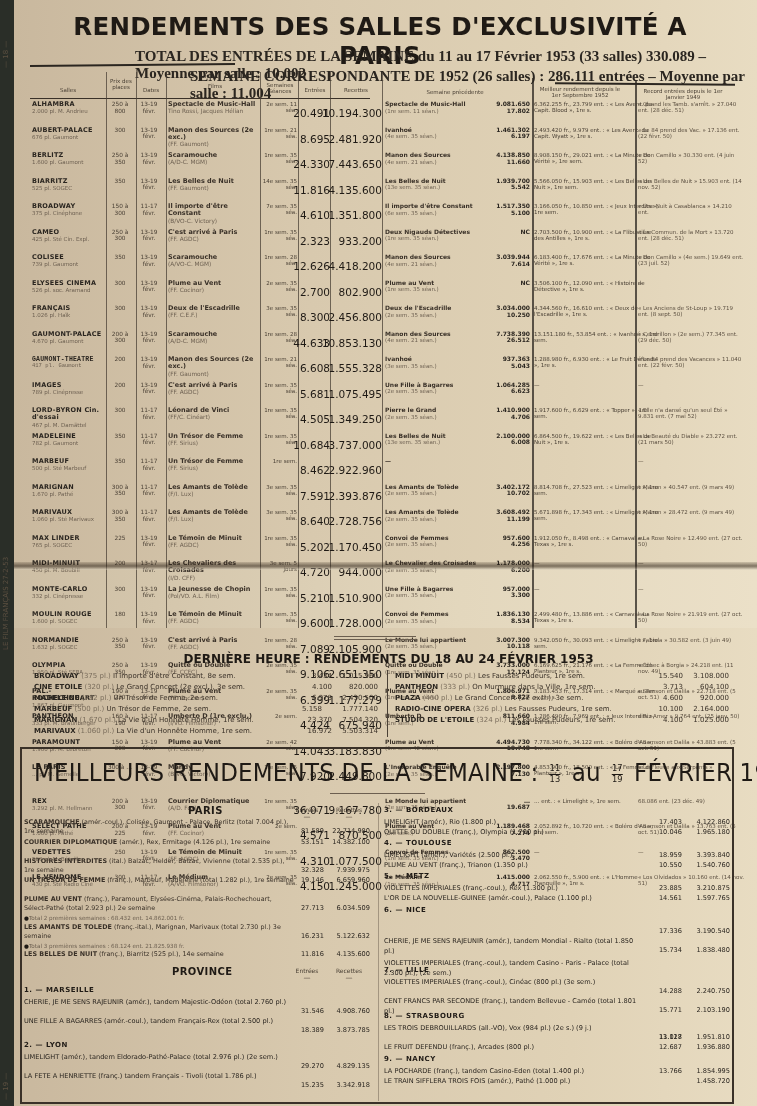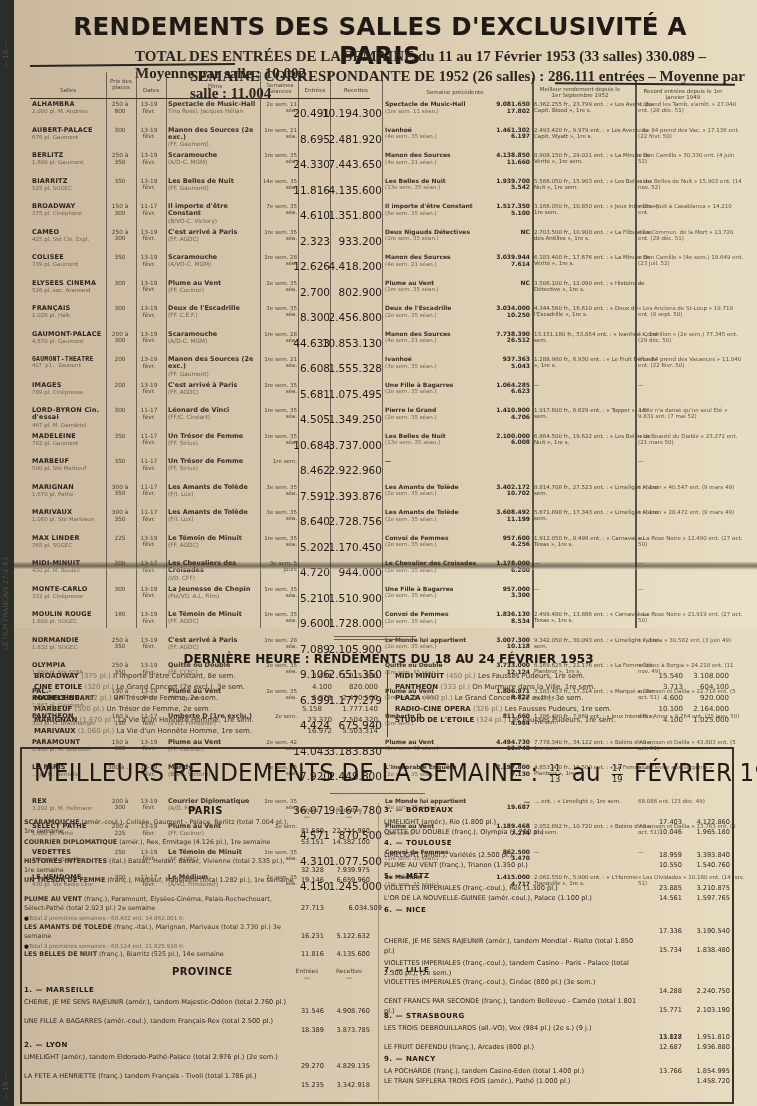--- a/index.html
+++ b/index.html
@@ -941,21 +941,21 @@
     <div class="num" style="left: 290px; top: 838px; width: 34px;">53.151</div>
     <div class="num" style="left: 326px; top: 838px; width: 44px;">14.382.100</div>
     <div class="pe" style="left: 24px; top: 857px; width: 270px;"><span class="ti">HISTOIRES INTERDITES</span><span> (ital.) Balzac, Helder, Balzac, Vivienne (total 2.535 pl.), 1re semaine</span></div>
     <div class="num" style="left: 290px; top: 866px; width: 34px;">32.328</div>
     <div class="num" style="left: 326px; top: 866px; width: 44px;">7.939.975</div>
     <div class="pe" style="left: 24px; top: 876px; width: 270px;"><span class="ti">UN TRESOR DE FEMME</span><span> (franç.), Marbeuf, Madeleine (total 1.282 pl.), 1re semaine</span></div>
     <div class="num" style="left: 290px; top: 876px; width: 34px;">19.146</div>
     <div class="num" style="left: 326px; top: 876px; width: 44px;">6.659.960</div>
     <div class="pe" style="left: 24px; top: 895px; width: 270px;"><span class="ti">PLUME AU VENT</span><span> (franç.), Paramount, Elysées-Cinéma, Palais-Rochechouart, Sélect-Pathé (total 2.923 pl.) 2e semaine</span><div class="note">Total 2 premières semaines : 68.432 ent. 14.862.001 fr.</div></div>
     <div class="num" style="left: 290px; top: 904px; width: 34px;">27.713</div>
-    <div class="num" style="left: 338px; top: 904px; width: 44px;">6.034.509</div>
+    <div class="num" style="left: 326px; top: 904px; width: 44px;">6.034.509</div>
     <div class="pe" style="left: 24px; top: 923px; width: 270px;"><span class="ti">LES AMANTS DE TOLEDE</span><span> (franç.-ital.), Marignan, Marivaux (total 2.730 pl.) 3e semaine</span><div class="note">Total 3 premières semaines : 68.124 ent. 21.825.938 fr.</div></div>
     <div class="num" style="left: 290px; top: 932px; width: 34px;">16.231</div>
     <div class="num" style="left: 326px; top: 932px; width: 44px;">5.122.632</div>
     <div class="pe" style="left: 24px; top: 950px; width: 270px;"><span class="ti">LES BELLES DE NUIT</span><span> (franç.), Biarritz (525 pl.), 14e semaine</span></div>
     <div class="num" style="left: 290px; top: 950px; width: 34px;">11.816</div>
     <div class="num" style="left: 326px; top: 950px; width: 44px;">4.135.600</div>
   </div>
 
 <div class="sec-h" style="left:172px; top:966px;">PROVINCE</div>
 <div class="col-h" style="left:292px; top:967px; width:30px;"><span>Entrées</span><span class="u">—</span></div>

